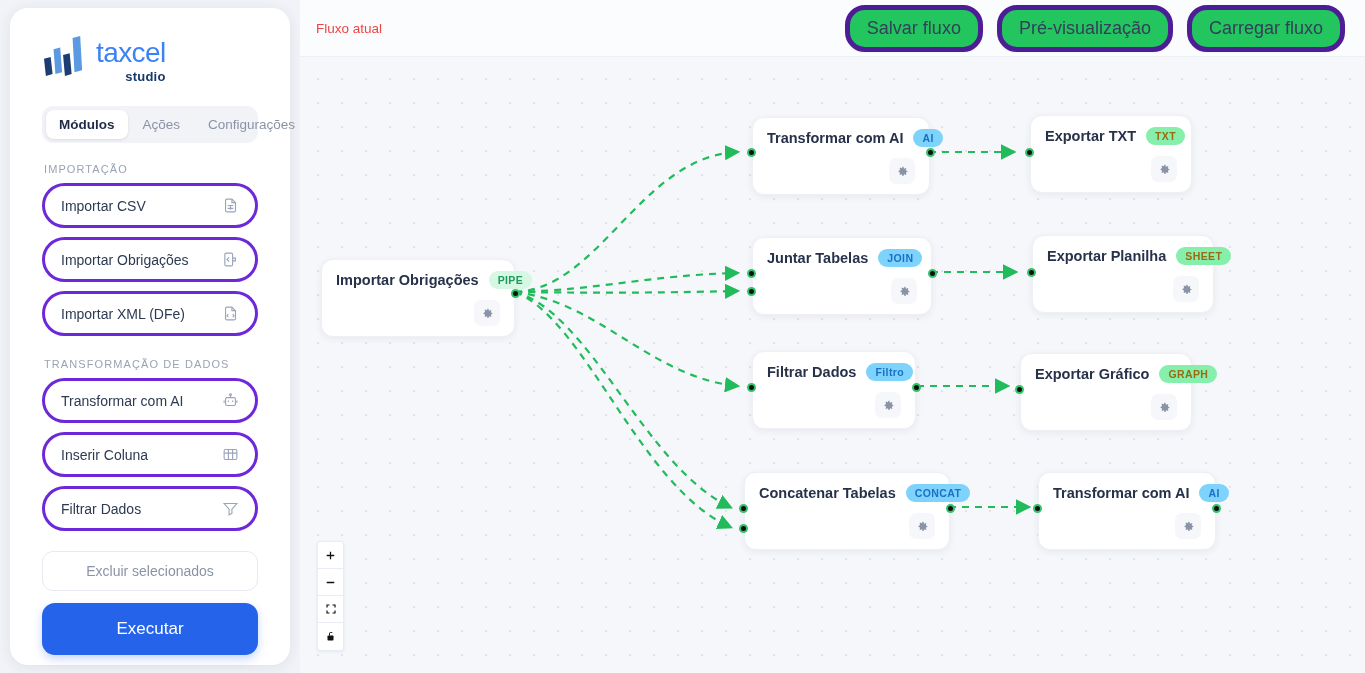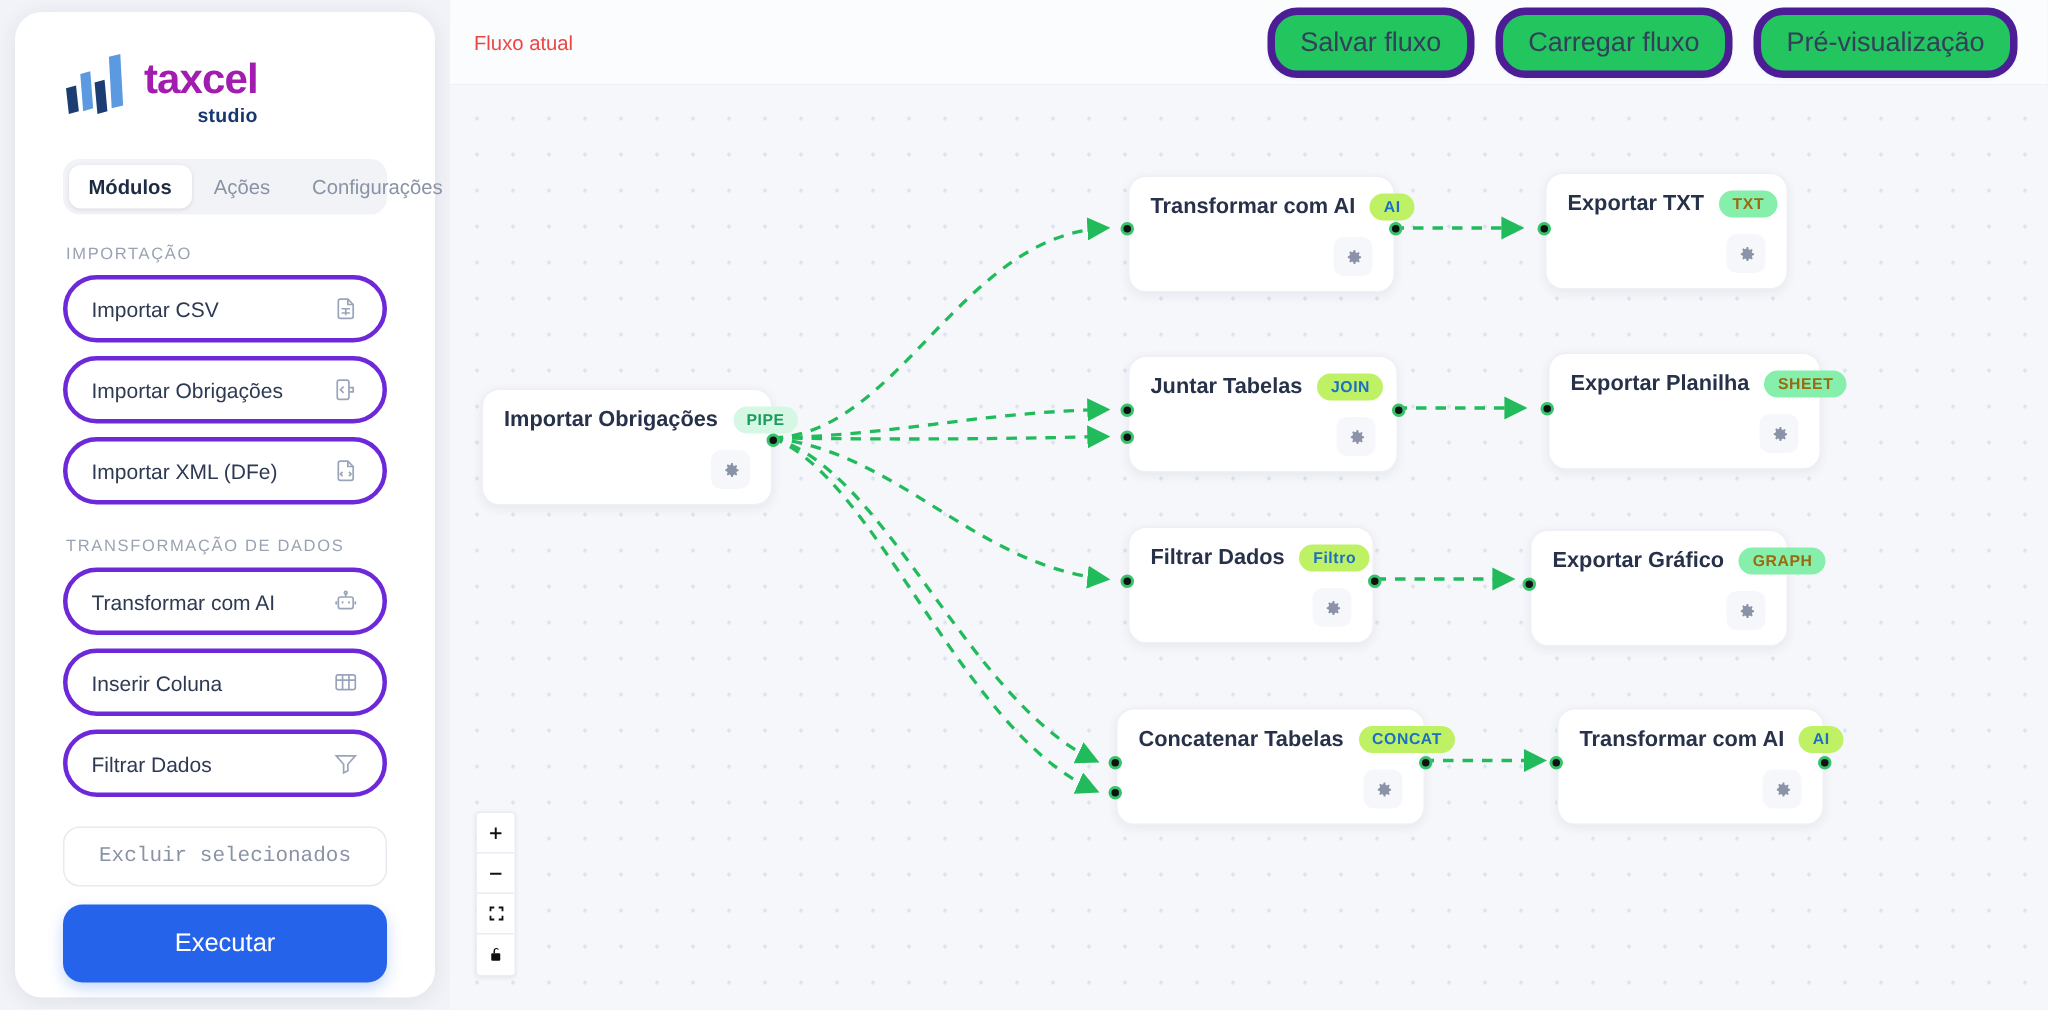--- a/index.html
+++ b/index.html
@@ -17,21 +17,21 @@
     width: 280px; height: 657px;
     background: #ffffff;
     border-radius: 18px;
     box-shadow: 0 2px 14px rgba(30,41,59,.09);
     padding: 20px 20px 0 20px;
     display: flex; flex-direction: column;
   }
   .logo-row { display: flex; align-items: flex-start; gap: 10px; padding: 8px 0 0 12px; }
   .logo-mark { width: 44px; height: 40px; flex: none; }
   .logo-text { display: flex; flex-direction: column; padding-top: 3px; }
-  .logo-word { font-size: 28px; font-weight: 700; color: #a21caf; letter-spacing: -.6px; line-height: 1; }
+  .logo-word { font-size: 28px; font-weight: 400; color: #3b82f6; letter-spacing: -.6px; line-height: 1; }
   .logo-sub { font-size: 13px; font-weight: 700; color: #17386e; letter-spacing: .2px; text-align: right; margin-top: 2px; }
 
   .tabs {
     display: flex; gap: 2px; align-items: center;
     background: #f1f3f7; border-radius: 11px;
     padding: 4px; margin: 22px 12px 0 12px;
   }
   .tab {
     font-size: 13.5px; color: #8a93a6; padding: 7px 13px;
     border-radius: 8px; cursor: pointer; white-space: nowrap;
@@ -57,21 +57,21 @@
     padding: 11px 16px; margin-bottom: 9px; cursor: grab;
     background: #fff;
   }
   .mod-label { font-size: 14px; color: #2d3a52; font-weight: 500; }
   .mod-icon { color: #9aa4ba; display: flex; }
 
   .side-actions { margin: 14px 12px 0 12px; }
   .btn-excluir {
     width: 100%; border: 1px solid #e7eaf0; background: #fff;
     border-radius: 11px; padding: 11px 0; font-size: 14px; color: #8a93a6;
-    cursor: pointer; font-family: Liberation Mono, monospace;
+    cursor: pointer; font-family: Liberation Sans, sans-serif;
   }
   .btn-exec {
     width: 100%; border: 0; background: #2563eb; color: #fff;
     border-radius: 13px; padding: 16px 0; font-size: 17px; font-weight: 400;
     margin-top: 12px; cursor: pointer; font-family: inherit;
     box-shadow: 0 4px 10px rgba(37,99,235,.25);
   }
 
   
   .main { position: absolute; left: 300px; top: 0; width: 1065px; height: 673px; background: #fbfcfe; }
@@ -103,21 +103,21 @@
     box-shadow: 0 2px 7px rgba(30,41,59,.07);
     padding: 11px 14px 10px 14px;
   }
   .node-head { display: flex; align-items: center; gap: 10px; }
   .node-title { font-size: 14.5px; font-weight: 700; color: #27324a; white-space: nowrap; }
   .badge {
     font-size: 10.5px; font-weight: 700; letter-spacing: .4px;
     padding: 3px 9px; border-radius: 9px; white-space: nowrap;
   }
   .b-pipe  { background: #d6f7e3; color: #1c9b5e; }
-  .b-blue  { background: #bef264; color: #1c6fc4; }
+  .b-blue  { background: #7dd3fc; color: #1c6fc4; }
   .b-amber { background: #86efac; color: #9a6a10; }
   .node-foot { display: flex; justify-content: flex-end; margin-top: 11px; }
   .gear {
     width: 26px; height: 26px; border-radius: 7px; background: #f6f7fa;
     display: flex; align-items: center; justify-content: center;
     color: #8b93a8; cursor: pointer;
   }
   .handle {
     position: absolute; width: 9px; height: 9px; border-radius: 50%;
     background: #111; border: 2px solid #34c26a; cursor: crosshair;
@@ -247,22 +247,22 @@
       <button class="btn-exec">Executar</button>
     </div>
   </aside>
 
   <section class="main">
 
     <div class="topbar">
       <span class="flow-title">Fluxo atual</span>
       <div class="topbar-btns">
         <button class="tbtn">Salvar fluxo</button>
+        <button class="tbtn">Pré-visualização</button>
         <button class="tbtn">Carregar fluxo</button>
-        <button class="tbtn">Pré-visualização</button>
       </div>
     </div>
 
     <div class="canvas">
 
       <svg class="edges">
         <defs>
           <marker id="arw" markerWidth="7" markerHeight="7" refX="5.5" refY="3.5" orient="auto">
             <path d="M0,0 L7,3.5 L0,7 z" fill="#22bb5b"></path>
           </marker>

